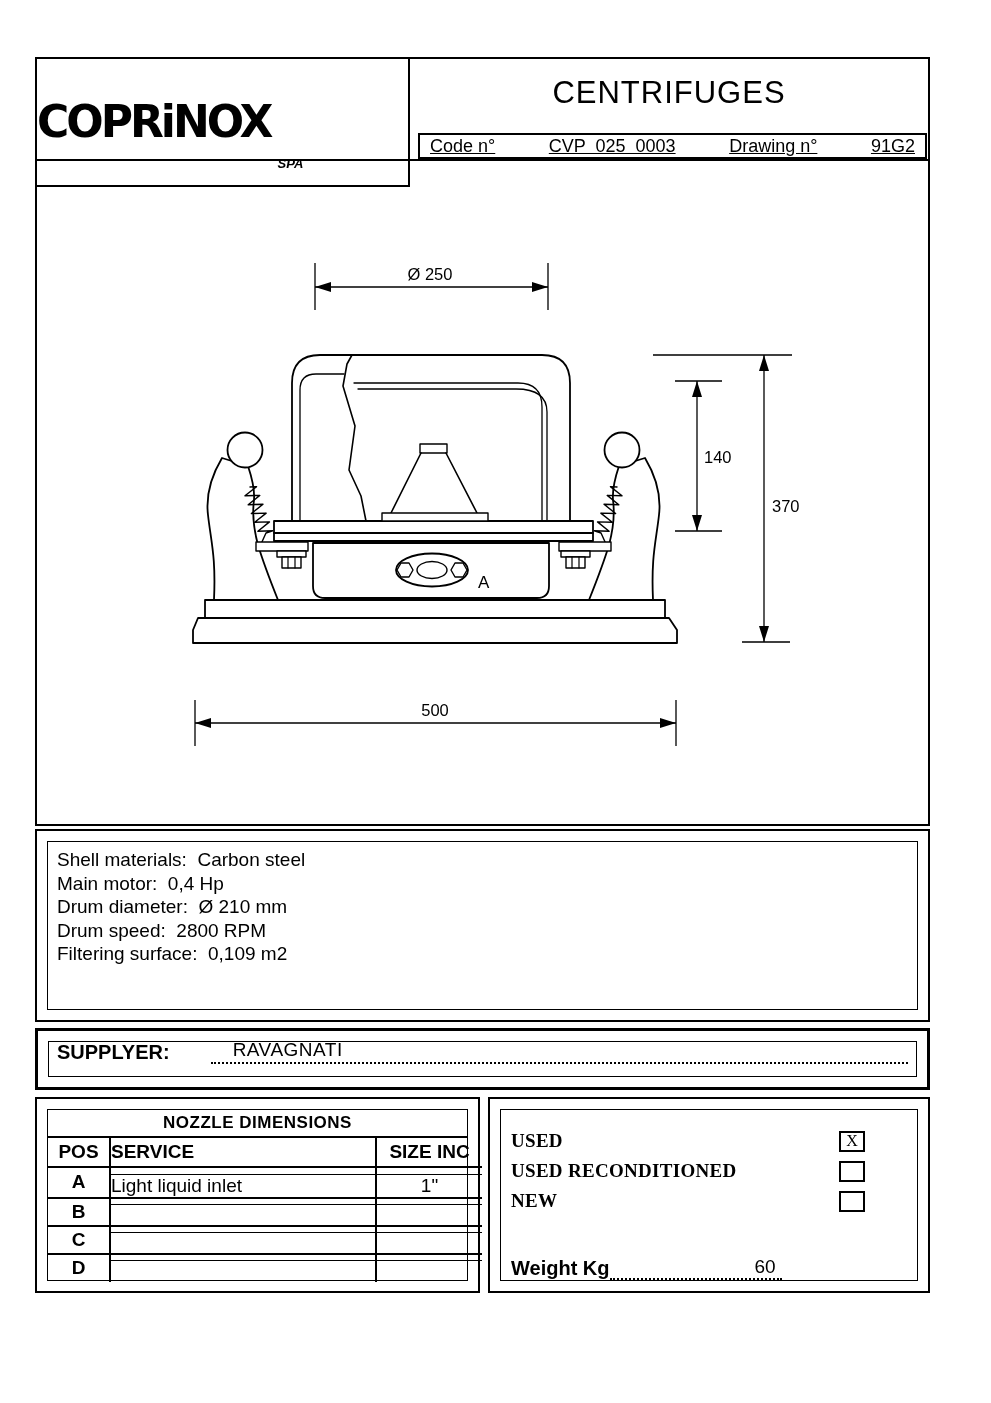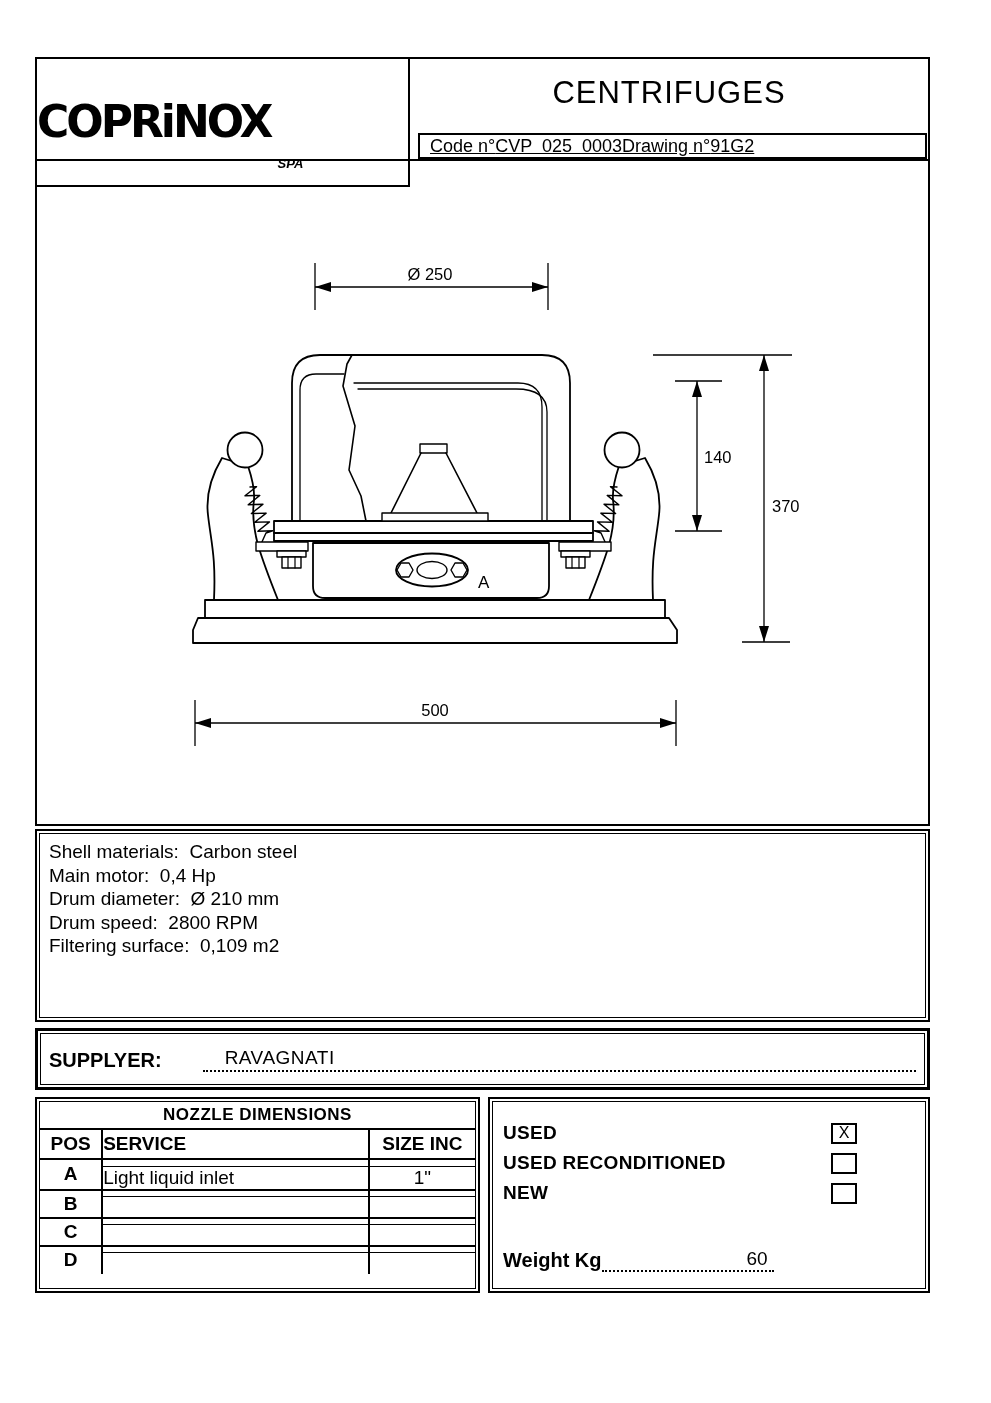--- a/index.html
+++ b/index.html
@@ -14,30 +14,30 @@
   .logo-cell { left:35px; top:57px; width:375px; height:130px; border:2px solid #000;
     display:flex; align-items:center; }
   .logo-text { font-family:"DejaVu Sans", sans-serif; font-weight:900; font-size:44px;
     letter-spacing:-3px; line-height:1; }
   .logo-suffix { font-size:13px; font-style:italic; font-weight:bold; margin-left:7px;
     align-self:flex-end; padding-bottom:14px; letter-spacing:0; }
   .title-cell { left:408px; top:57px; width:522px; height:104px; border:2px solid #000; }
   .doc-title { text-align:center; margin-top:16px; font-size:31px; font-weight:normal;
     letter-spacing:1px; }
   .code-strip { position:absolute; left:8px; right:1px; bottom:0; height:26px;
-    border:2px solid #000; display:flex; align-items:center; 
+    border:2px solid #000; display:flex; align-items:center; justify-content:space-between;
     padding:0 10px; font-size:18px;margin-top:37px; }
   .code-strip span { text-decoration:underline; white-space:pre; }
 
   
   .draw-box { left:35px; top:159px; width:895px; height:667px; border:2px solid #000; }
   .draw-box svg { display:block; }
 
   
-  .dbl { border:2px solid #000; padding:2px; }
+  .dbl { border:2px solid #000; padding:10px; }
   .dbl-inner { border:1px solid #000; width:100%; height:100%; position:relative; }
   .thick { border-width:3px; }
 
   .specs-box { left:35px; top:829px; width:895px; height:193px; }
   .specs-text { padding:6px 9px; font-size:19px; line-height:23.5px; }
   .specs-text div { white-space:pre; }
 
   .supplier-box { left:35px; top:1028px; width:895px; height:62px; }
   .supplier-row { display:flex; align-items:flex-end; height:100%; padding:0 8px 12px 8px;gap:41px; }
   .supplier-label { font-size:20px; font-weight:bold; white-space:nowrap; }
@@ -58,21 +58,21 @@
   td.pos { text-align:center; font-weight:bold; border-right:2px solid #000; }
   tr.strip td.sub { height:7px; border-bottom:1px solid #000; }
   tr.strip td.sub.mid { border-right:2px solid #000; }
   tr.r td { height:21px; }
   tr.strip td { border-top:2px solid #000; }
   td.svc { padding-left:9px; border-right:2px solid #000; }
   td.sz { text-align:center; }
 
   
   .cond-box { left:488px; top:1097px; width:442px; height:196px; }
-  .cond-rows { padding:20px 0 0 10px; }
+  .cond-rows { padding:20px 0 0 10px;font-family:Liberation Serif, serif; }
   .opt { display:flex; align-items:center; margin-bottom:8px; height:22px; }
   .opt-label { width:328px; font-size:19px; font-weight:bold; letter-spacing:0.3px; }
   .checkbox { width:26px; height:21px; border:2px solid #000; display:flex;
     align-items:center; justify-content:center; font-size:16px; line-height:1; }
   .weight-row { position:absolute; left:10px; top:146px; display:flex; align-items:flex-end; }
   .weight-label { font-size:20px; font-weight:bold; }
   .weight-leader { width:172px; border-bottom:2px dotted #000; height:24px; position:relative; }
   .weight-value { position:absolute; right:6px; bottom:0px; font-size:19px; }
 </style>
 </head>

